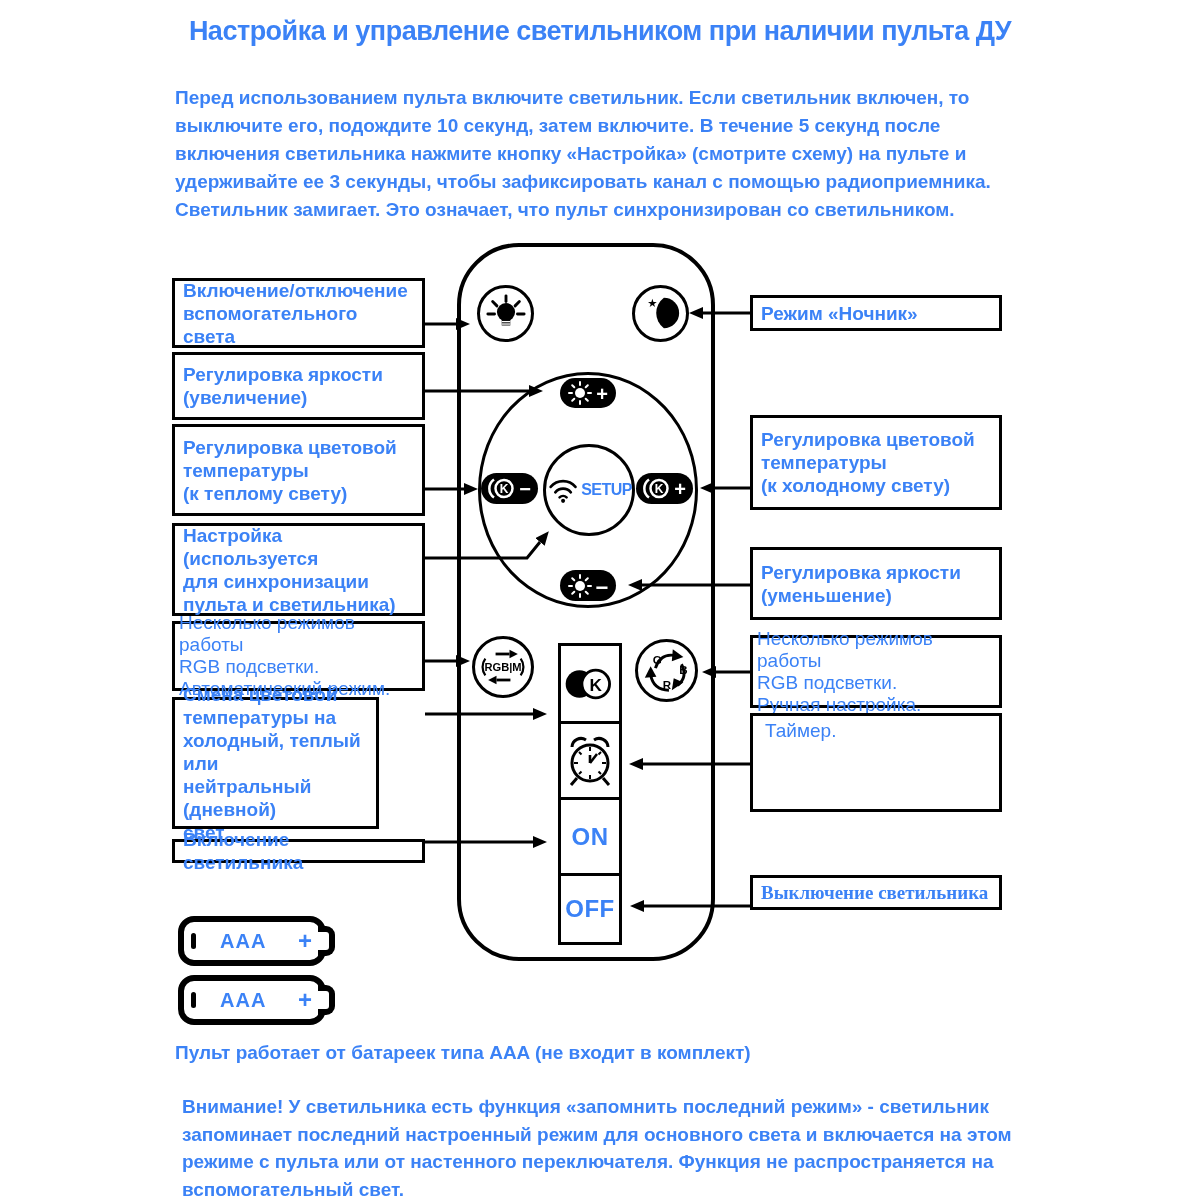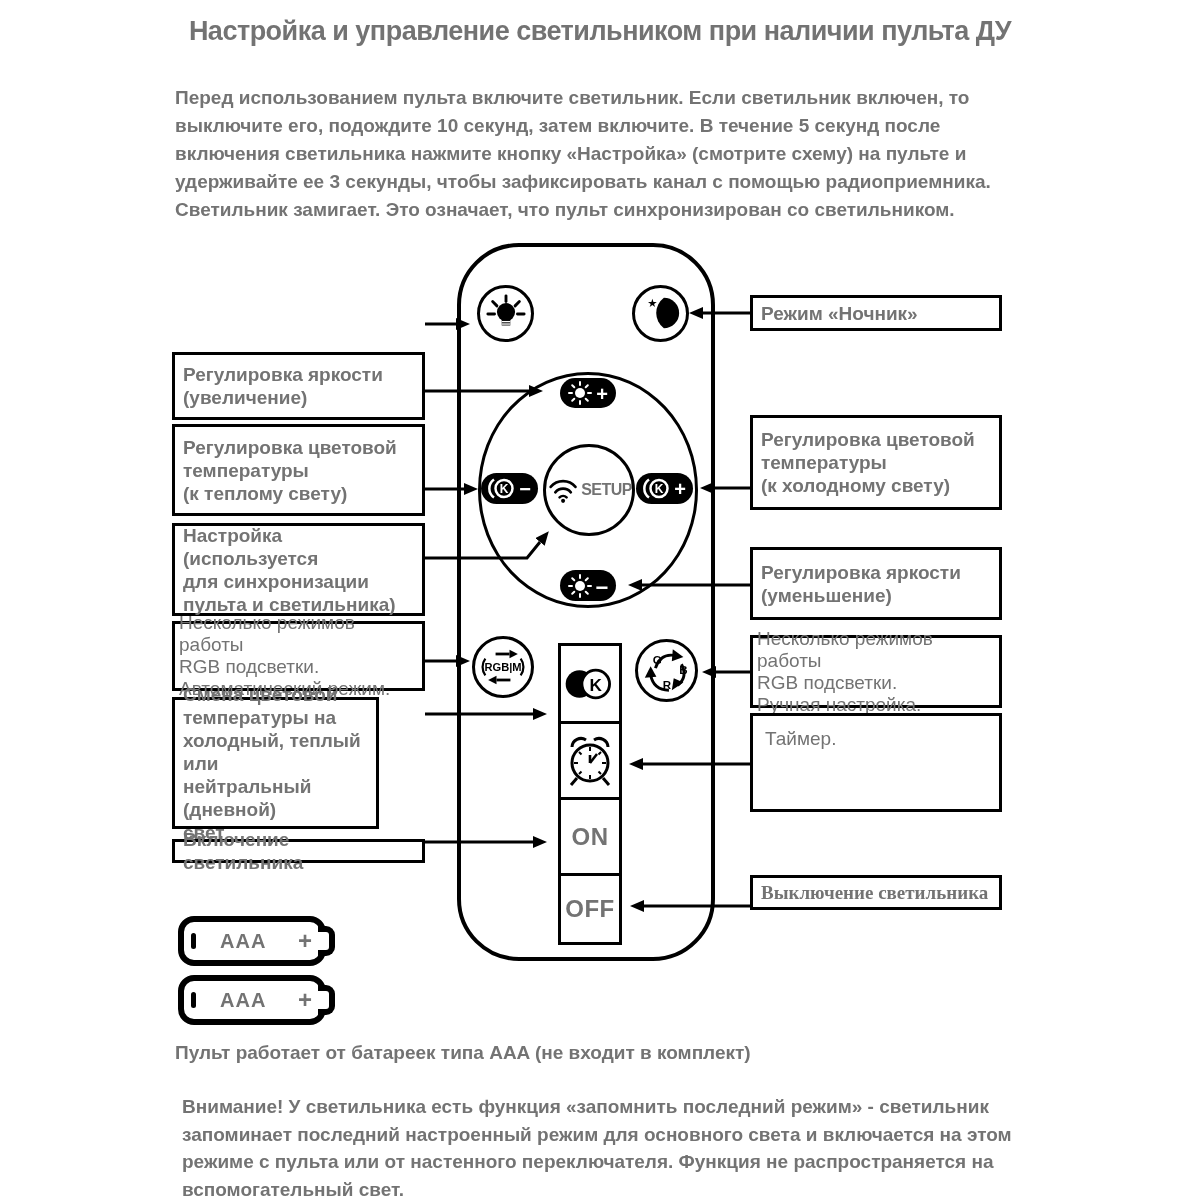--- a/index.html
+++ b/index.html
@@ -1,26 +1,26 @@
 <!DOCTYPE html>
 <html><head>
 <meta charset="utf-8">
 <style>
   html,body{margin:0;padding:0;background:#fff;}
   .canvas{position:relative;width:1200px;height:1200px;background:#fff;overflow:hidden;
-          font-family:"Liberation Sans",sans-serif;color:#737373;}
+          font-family:"Liberation Sans",sans-serif;color:#3b82f6;}
   .title{position:absolute;left:175px;top:16px;width:850px;margin:0;text-align:center;
          font-size:27px;font-weight:bold;letter-spacing:-0.5px;white-space:nowrap;}
   .intro{position:absolute;left:175px;top:84px;width:852px;margin:0;
          font-size:19px;font-weight:bold;line-height:28px;}
   .label-box{position:absolute;border:3px solid #000;background:#fff;box-sizing:border-box;
          display:flex;align-items:center;padding:2px 8px;font-size:19px;font-weight:bold;
          line-height:23px;white-space:pre-line;}
   .label-box.regular{font-weight:normal;line-height:22px;padding:2px 4px;}
-  .label-box.top{align-items:flex-start;padding-top:12px;padding-left:12px;}
+  .label-box.top{align-items:flex-start;padding-top:4px;padding-left:12px;}
   .lb1{left:172px;top:278px;width:253px;height:70px;}
   .lb2{left:172px;top:352px;width:253px;height:68px;}
   .lb3{left:172px;top:424px;width:253px;height:92px;}
   .lb4{left:172px;top:523px;width:253px;height:93px;}
   .lb5{left:172px;top:621px;width:253px;height:70px;}
   .lb6{left:172px;top:697px;width:207px;height:132px;}
   .lb7{left:172px;top:839px;width:253px;height:24px;}
   .rb1{left:750px;top:295px;width:252px;height:36px;}
   .rb2{left:750px;top:415px;width:252px;height:95px;}
   .rb3{left:750px;top:547px;width:252px;height:73px;}
@@ -68,20 +68,22 @@
   .connectors{position:absolute;left:0;top:0;z-index:50;pointer-events:none;}
 </style>
 </head>
 <body>
 
 <div class="canvas">
 
   <h1 class="title">Настройка и управление светильником при наличии пульта ДУ</h1>
   <p class="intro">Перед использованием пульта включите светильник. Если светильник включен, то выключите его, подождите 10 секунд, затем включите. В течение 5 секунд после включения светильника нажмите кнопку «Настройка» (смотрите схему) на пульте и удерживайте ее 3 секунды, чтобы зафиксировать канал с помощью радиоприемника. Светильник замигает. Это означает, что пульт синхронизирован со светильником.</p>
 
+  <div class="label-box lb1"><span>Включение/отключение
+вспомогательного света</span></div>
   <div class="label-box lb2"><span>Регулировка яркости
 (увеличение)</span></div>
   <div class="label-box lb3"><span>Регулировка цветовой
 температуры
 (к теплому свету)</span></div>
   <div class="label-box lb4"><span>Настройка (используется
 для синхронизации
 пульта и светильника)</span></div>
   <div class="label-box lb5 regular"><span>Несколько режимов работы
 RGB подсветки.

